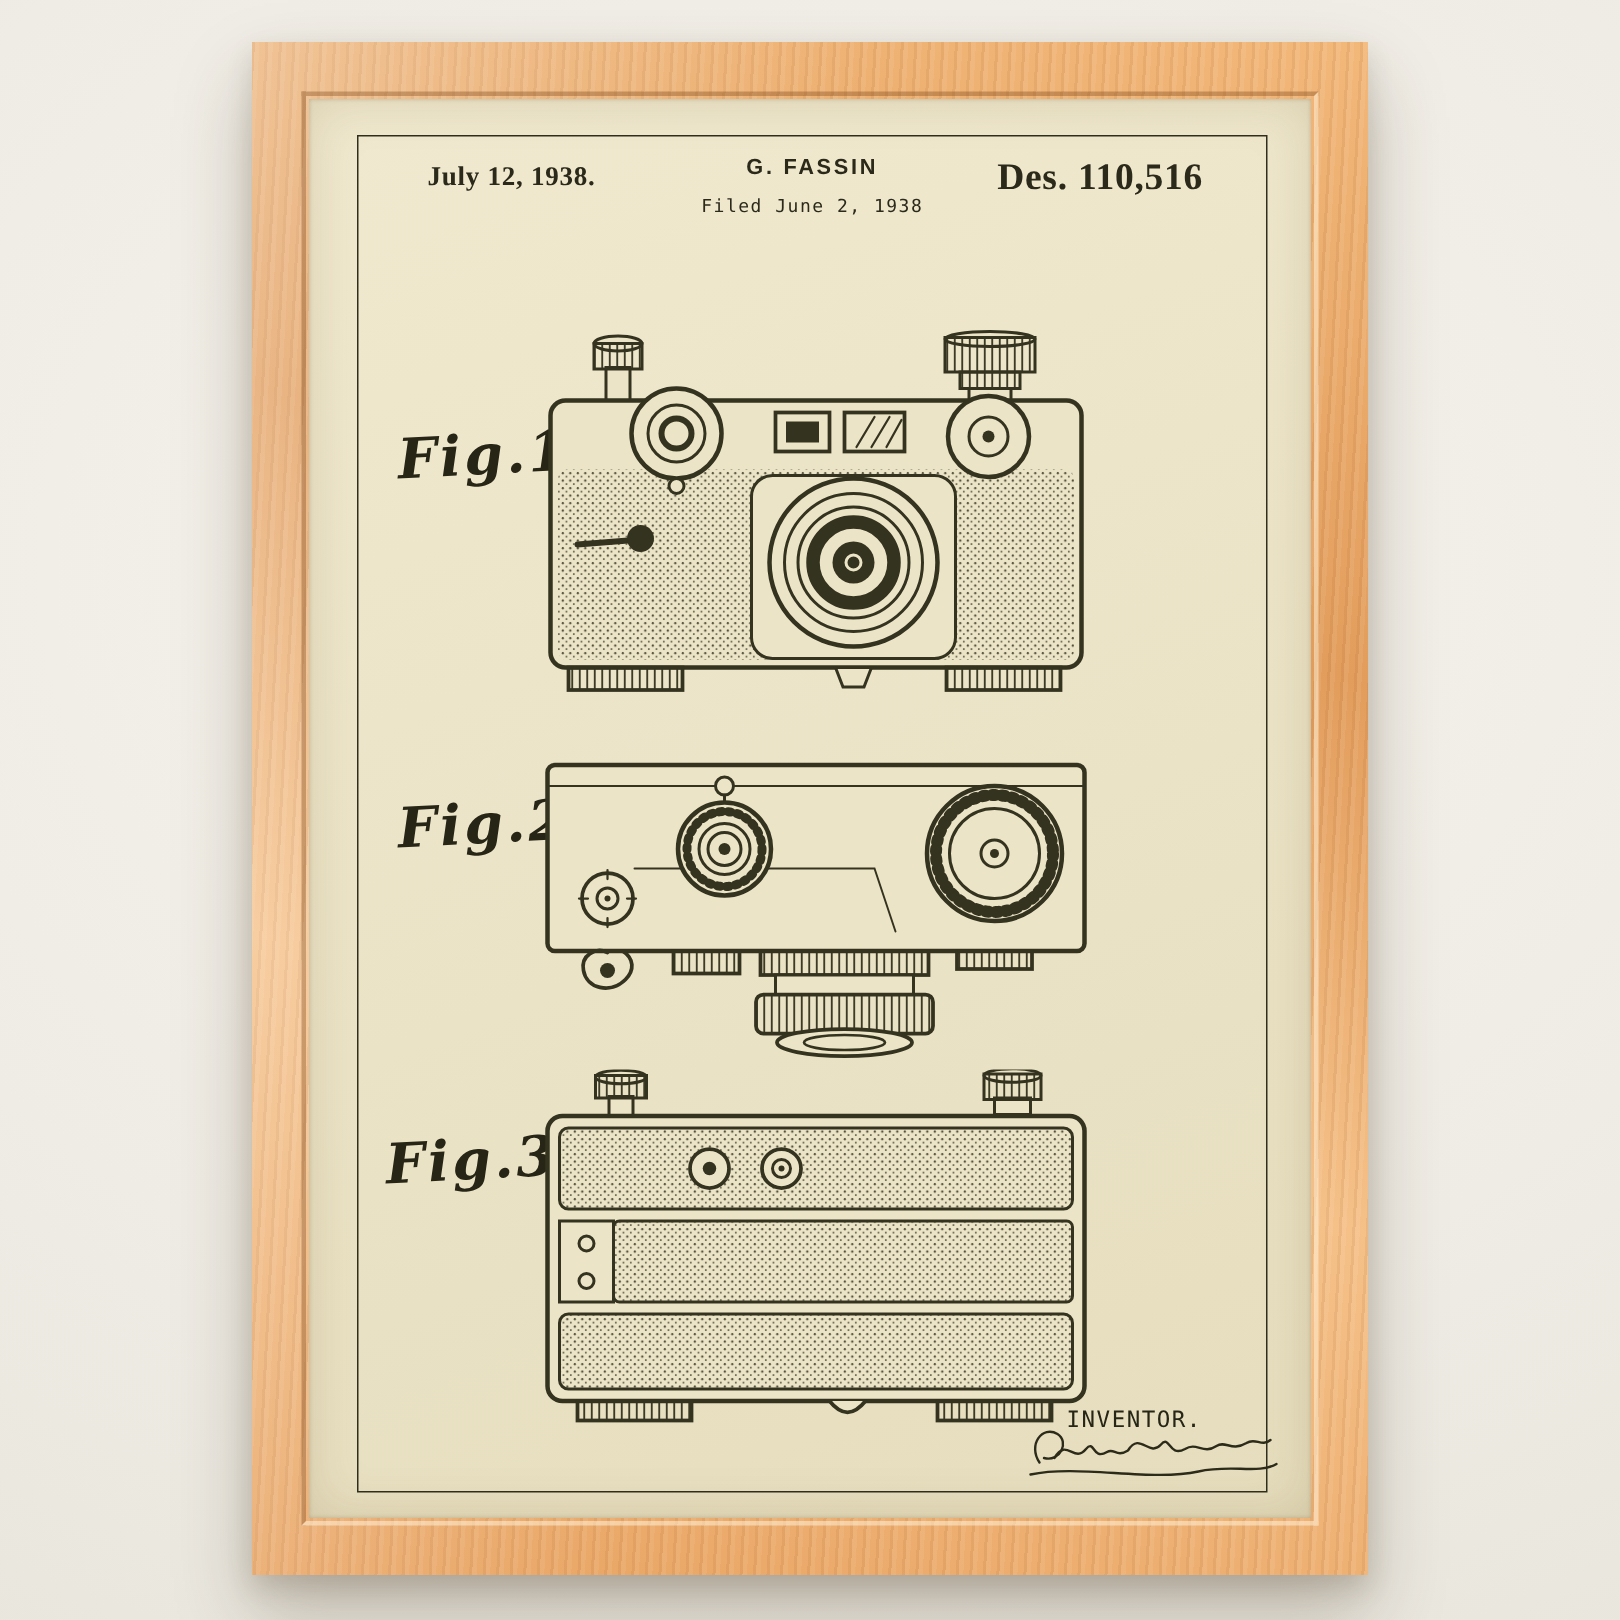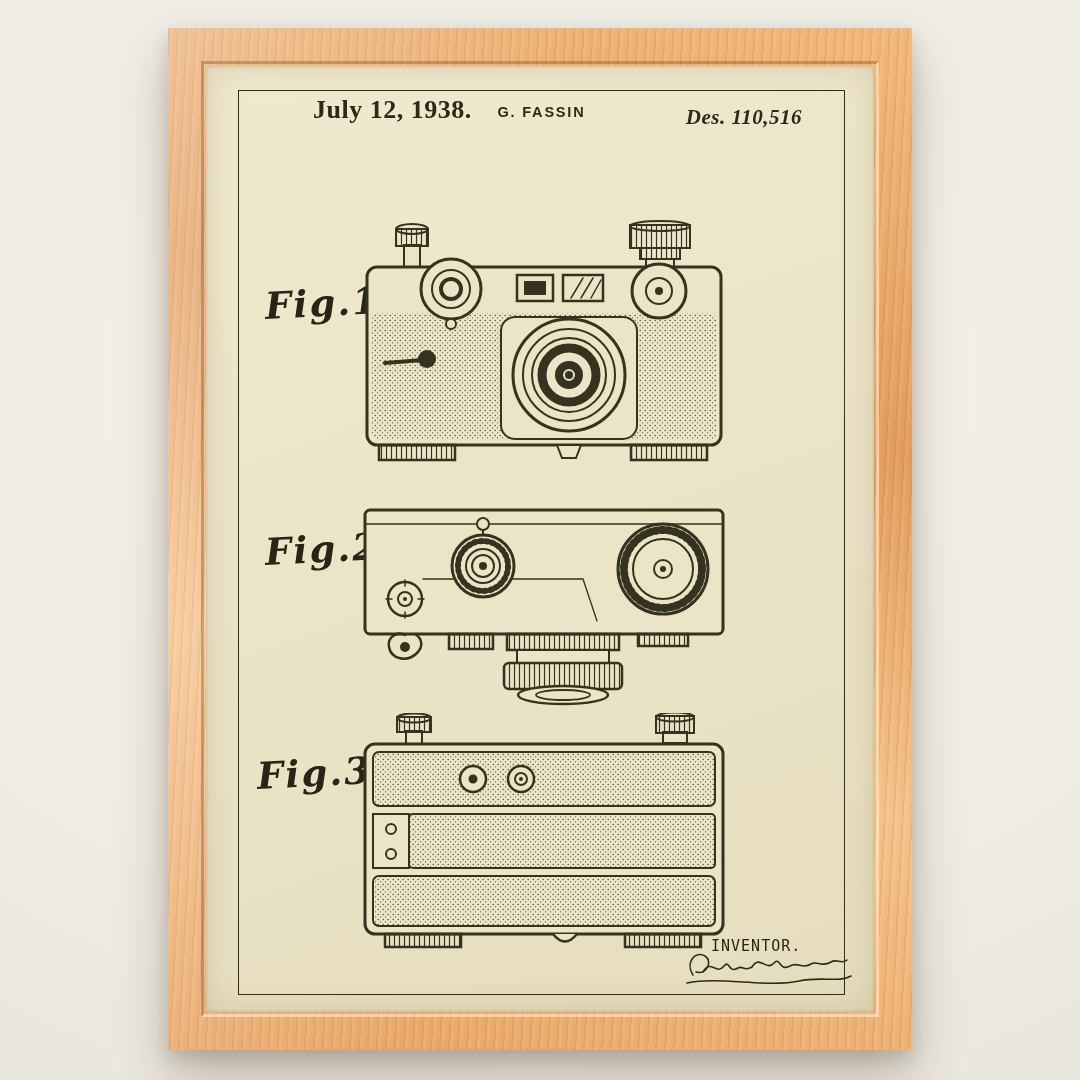--- a/index.html
+++ b/index.html
@@ -14,22 +14,22 @@
     box-shadow:0 26px 48px rgba(70,50,25,.28), 0 8px 16px rgba(70,50,25,.16);}
   .frame::before{content:"";position:absolute;inset:33px;border:3px solid;
     border-color:rgba(120,65,20,.35) rgba(255,240,215,.55) rgba(255,240,215,.55) rgba(120,65,20,.35);
     pointer-events:none;z-index:2;}
   .paper{position:relative;width:100%;height:100%;
     background:linear-gradient(160deg,#f0e9cf 0%,#ebe3c6 55%,#e5ddbd 100%);
     box-shadow:inset 0 0 34px rgba(115,85,35,.18), inset 0 0 3px rgba(80,55,20,.25);}
   .inner-border{position:absolute;left:32px;top:24px;width:607px;height:905px;box-sizing:border-box;
     border:1.6px solid #2f2e1d;}
   .abs{position:absolute;}
-  .h-date{left:46px;top:4px;font-size:26px;font-weight:bold;letter-spacing:.5px;margin-left:28px;}
-  .h-num{right:42px;top:14px;font-size:21px;font-weight:bold;letter-spacing:.5px;font-style:italic;}
+  .h-date{left:46px;top:16px;font-size:18px;font-weight:bold;letter-spacing:.5px;}
+  .h-num{right:42px;top:14px;font-size:25px;font-weight:bold;letter-spacing:.5px;}
   .h-center{left:0;right:0;top:13px;text-align:center;}
   .h-name{font-family:"Liberation Sans",sans-serif;font-size:14.5px;font-weight:bold;letter-spacing:1.8px;}
   .h-title{margin-top:11px;font-family:"DejaVu Sans Mono",monospace;font-size:12px;letter-spacing:1.6px;}
   .h-filed{margin-top:10px;font-family:"DejaVu Sans Mono",monospace;font-size:12px;letter-spacing:1px;}
   .fig-label{position:absolute;font-family:"DejaVu Serif",serif;font-style:italic;font-weight:bold;
     font-size:37px;letter-spacing:2px;transform:rotate(-3deg);color:#262516;}
   #fig1-label{left:26px;top:190px;}
   #fig2-label{left:26px;top:436px;}
   #fig3-label{left:18px;top:660px;}
   .fig-art{position:absolute;}
@@ -44,20 +44,21 @@
 <body>
 
 <div class="scene">
   <div class="frame">
     <div class="paper">
       <div class="inner-border">
 
         <div class="abs h-date">July 12, 1938.</div>
         <div class="abs h-center">
           <div class="h-name">G. FASSIN</div>
+          <div class="h-filed">Filed June 2, 1938</div>
         </div>
         <div class="abs h-num">Des. 110,516</div>
 
         <div class="fig-label" id="fig1-label">Fig.1</div>
         <div class="fig-label" id="fig2-label">Fig.2</div>
         <div class="fig-label" id="fig3-label">Fig.3</div>
 
         <svg class="fig-art" id="fig1-art" viewBox="0 0 372 252" width="372" height="252">
           <defs>
             <pattern id="st1" width="5" height="5" patternUnits="userSpaceOnUse">

